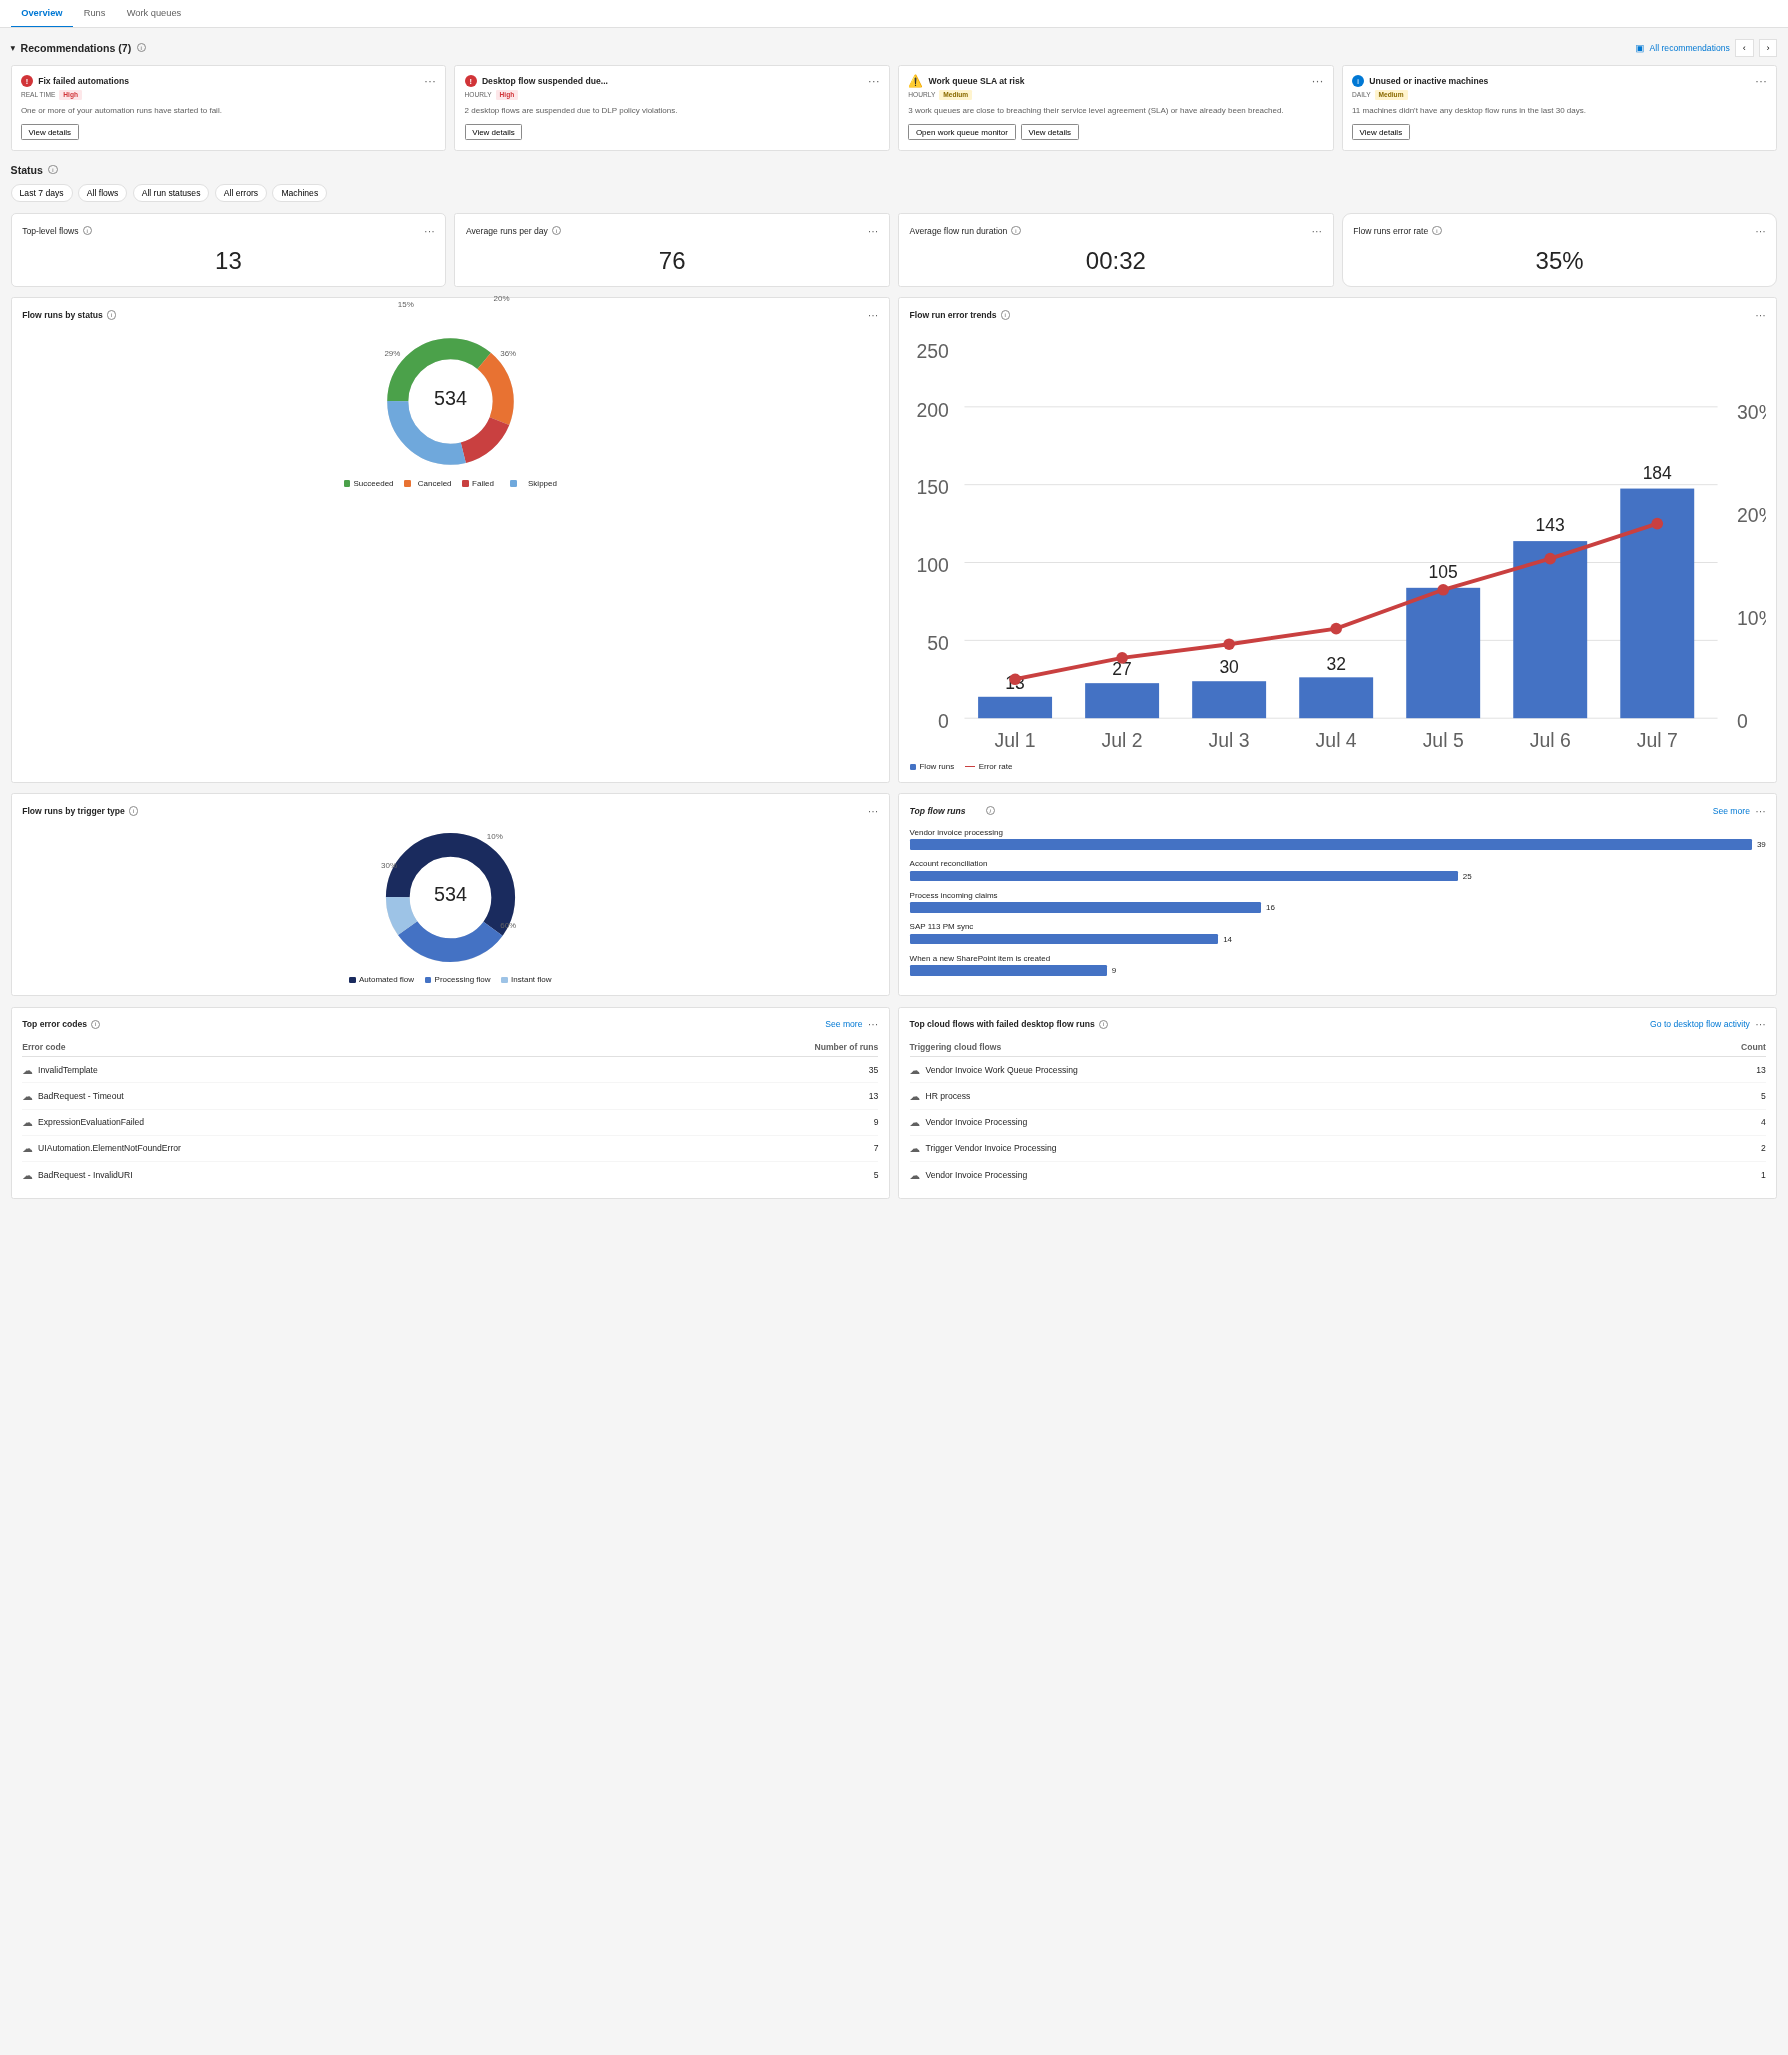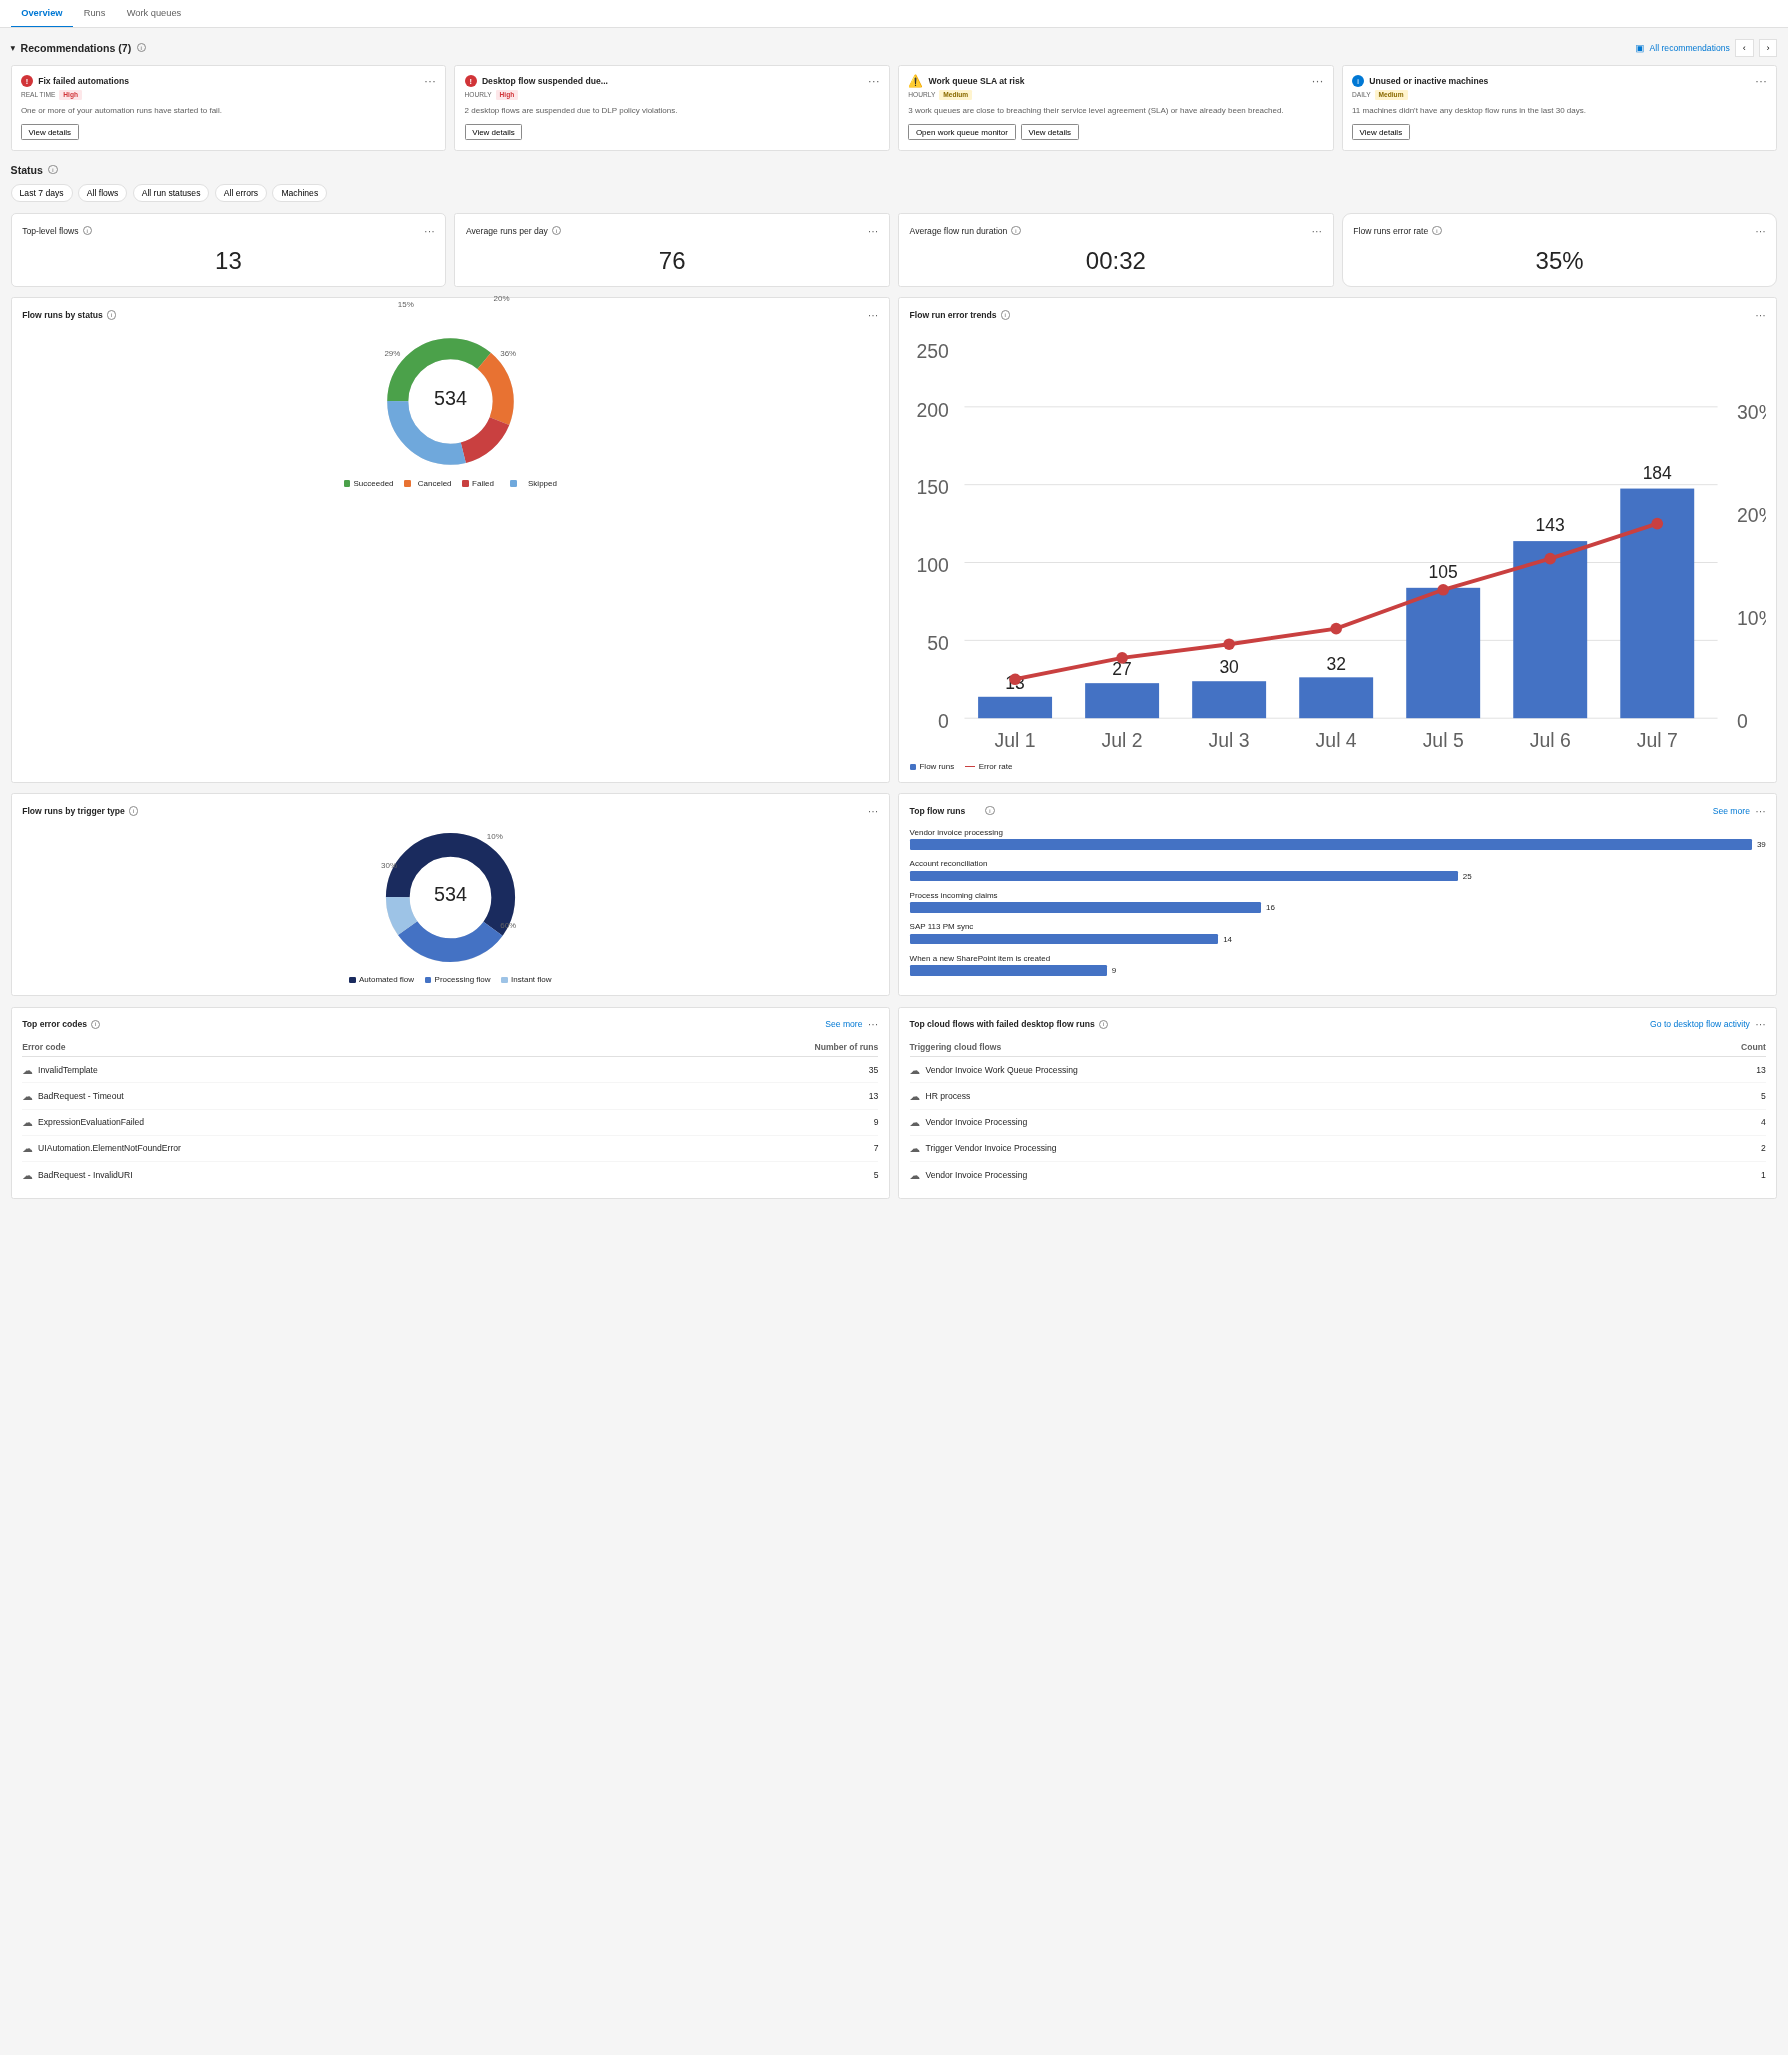--- a/index.html
+++ b/index.html
@@ -333,21 +333,21 @@
           <div style="display:flex;align-items:center;gap:3.3px;font-size:8px;">
             <div style="width:6.6px;height:6.6px;background:#9dc3e6;border-radius:1.3px;"></div>
             <span>Instant flow</span>
           </div>
         </div>
       </div>
     </div>
 
     <div style="background:#fff;border:0.7px solid #e0e0e0;border-radius:2.6px;padding:10.6px;">
       <div style="display:flex;align-items:center;justify-content:space-between;margin-bottom:10.6px;">
-        <div style="display:flex;align-items:flex-start;gap:20px;">
+        <div style="display:flex;align-items:flex-start;gap:20px;font-style:italic;">
           <span style="font-size:8.6px;font-weight:600;">Top flow runs</span>
           <span style="display:inline-flex;align-items:center;justify-content:center;width:9.3px;height:9.3px;border:0.7px solid #8a8a8a;border-radius:50%;font-size:6px;color:#616161;">i</span>
         </div>
         <div style="display:flex;align-items:center;gap:5.3px;">
           <span style="color:#0078d4;font-size:8.6px;cursor:pointer;">See more</span>
           <span style="cursor:pointer;color:#616161;font-size:10.6px;">···</span>
         </div>
       </div>
 
       <div>

